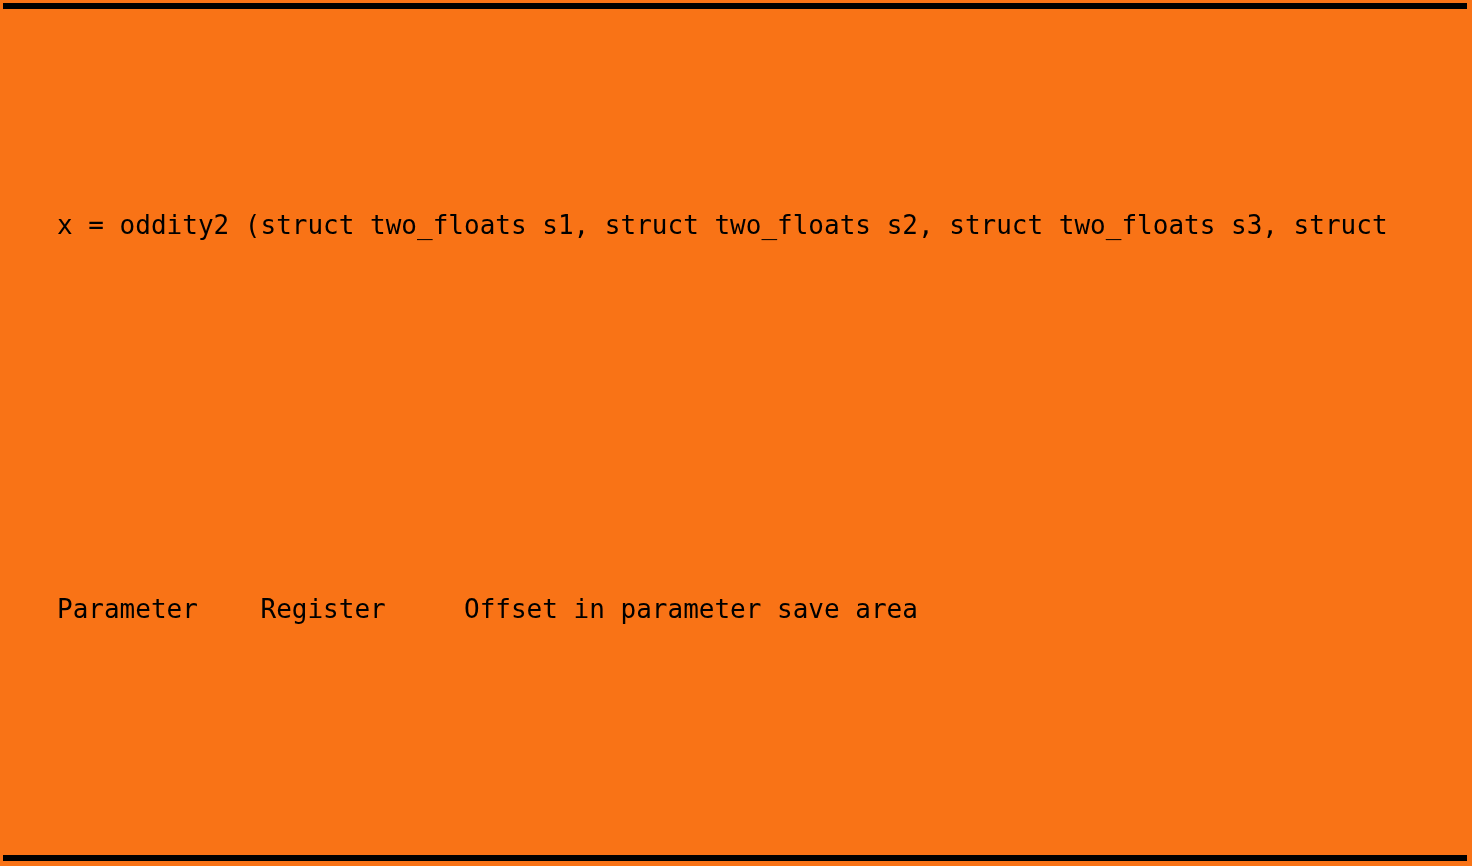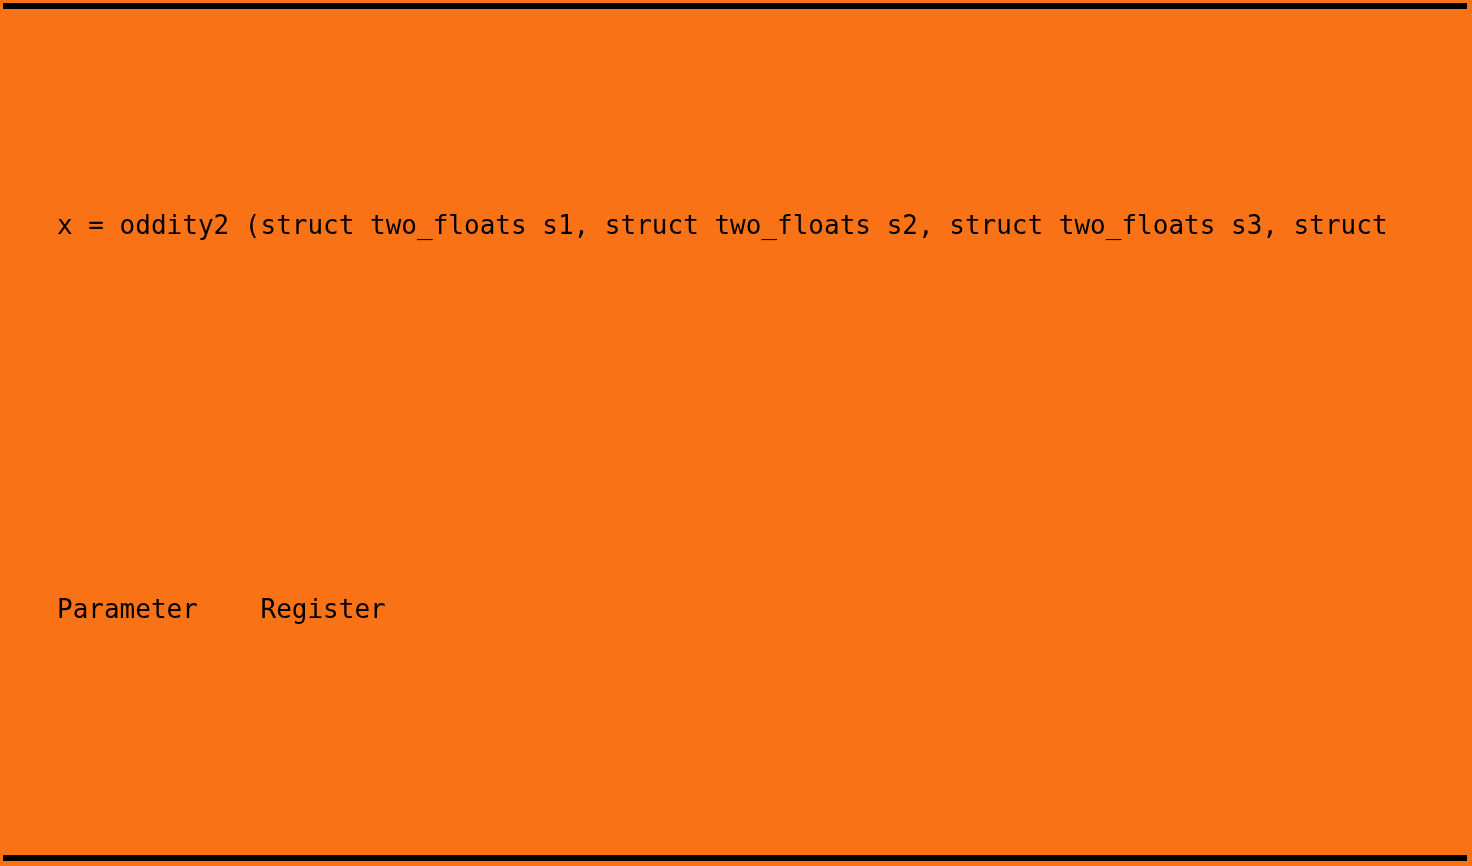--- a/index.html
+++ b/index.html
@@ -54,20 +54,21 @@
 
     <div>
       <div class="line">x = oddity2 (struct two_floats s1, struct two_floats s2, struct two_floats s3, struct</div>
     </div>
 
     <div class="line"></div>
 
     <div class="line">
       <span class="cell col-param">Parameter</span>
       <span class="cell col-reghdr">Register</span>
+      <span class="cell col-offset">Offset in parameter save area</span>
     </div>
 
     
 
   </div>
 
   <div class="rule rule-bottom"></div>
 
 </div>
 

